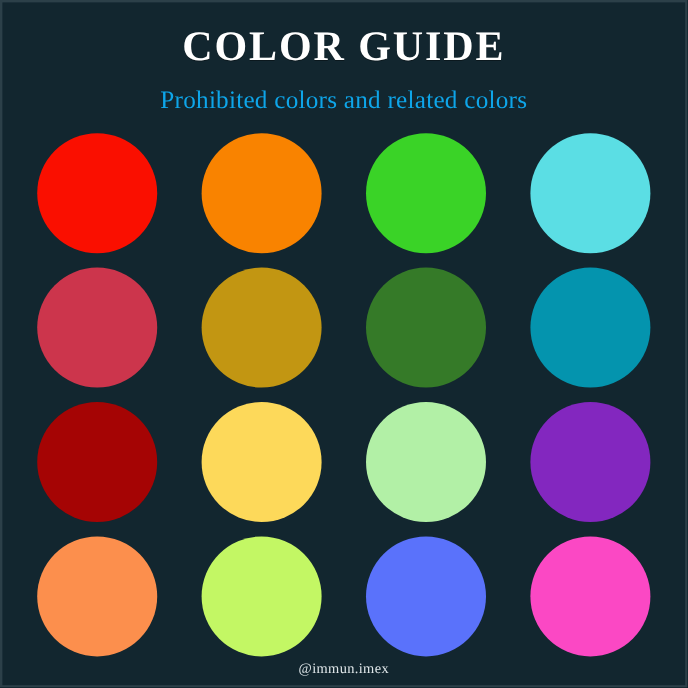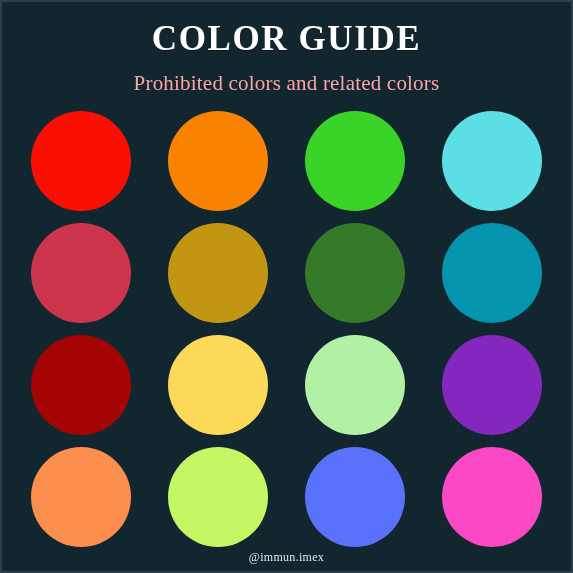--- a/index.html
+++ b/index.html
@@ -43,21 +43,21 @@
     letter-spacing: 1.6px;
     color: #ffffff;
     margin: 0;
     text-shadow: 0 1px 0 rgba(0,0,0,0.35);
   }
   .subtitle {
     font-family: "Liberation Serif", "DejaVu Serif", serif;
     font-weight: normal;
     font-size: 21px;
     line-height: 28px;
-    color: #fca5a5;
+    color: #0ea5e9;
     margin: 9px 0 0 0;
     letter-spacing: 0.2px;
   }
 
   
   .grid {
     flex: 1 1 auto;
     width: 513px;
     margin-top: 14px;
     display: grid;

